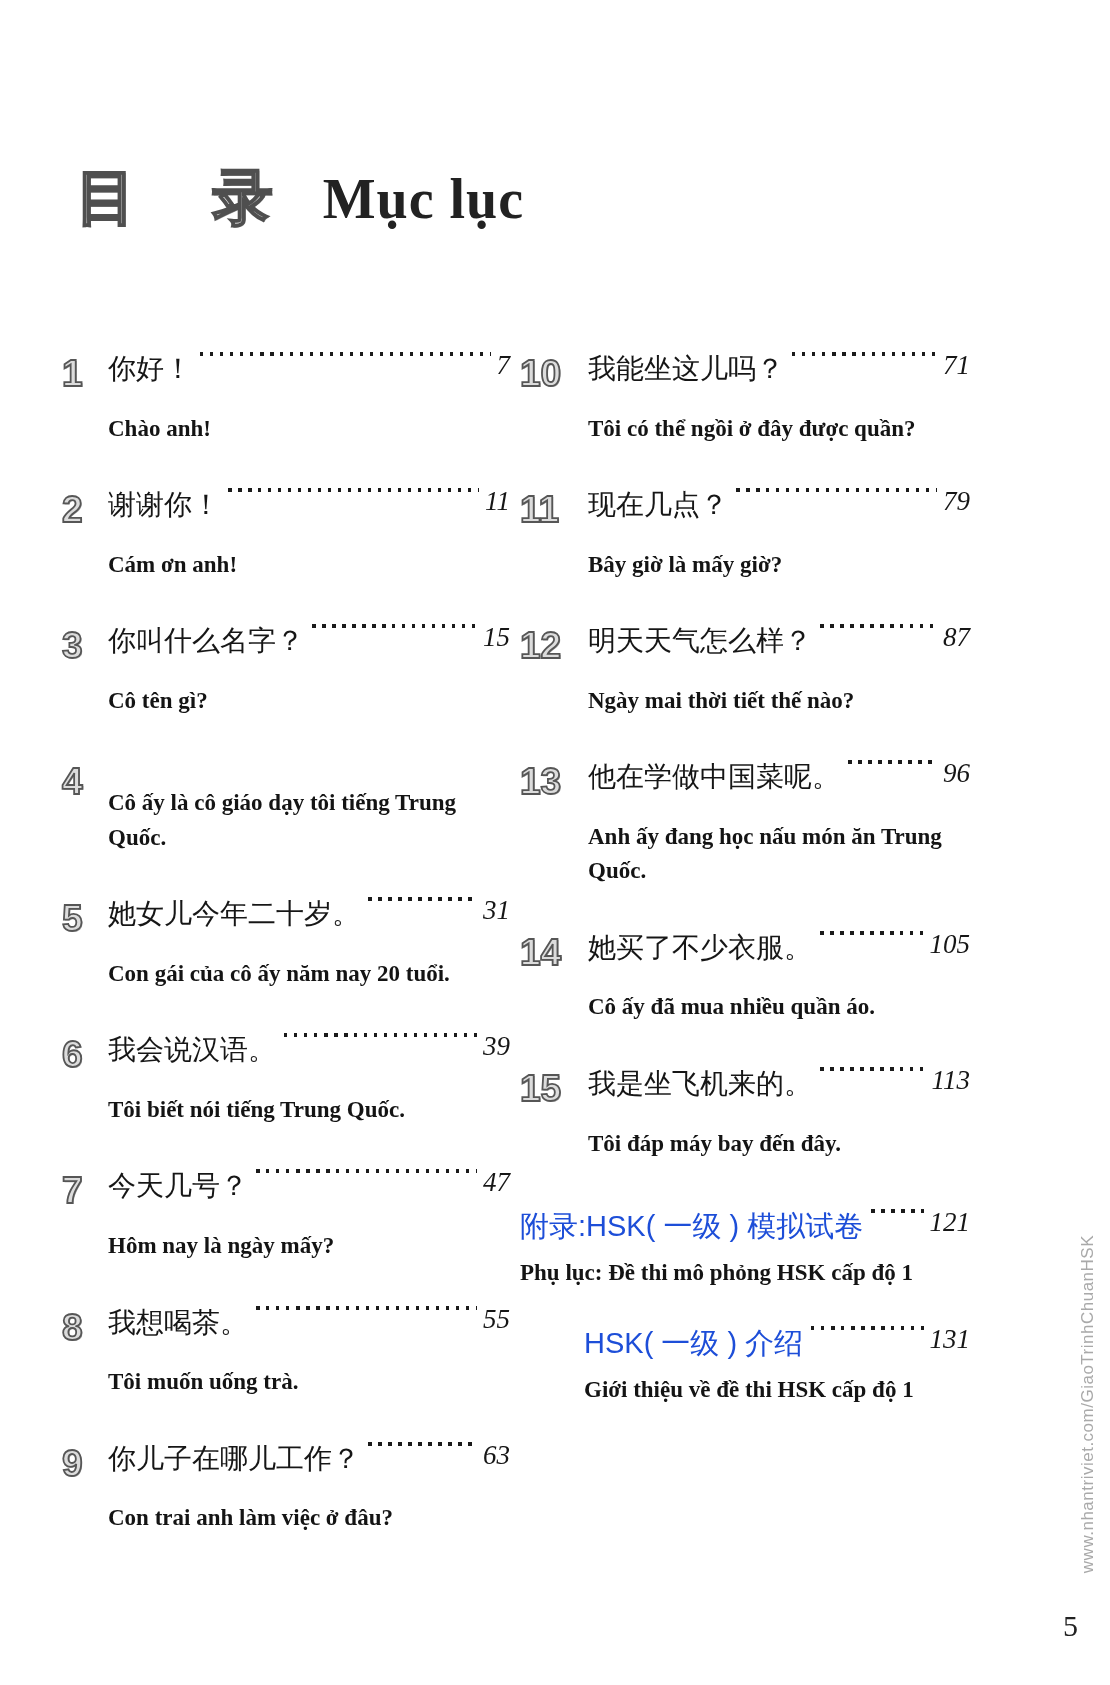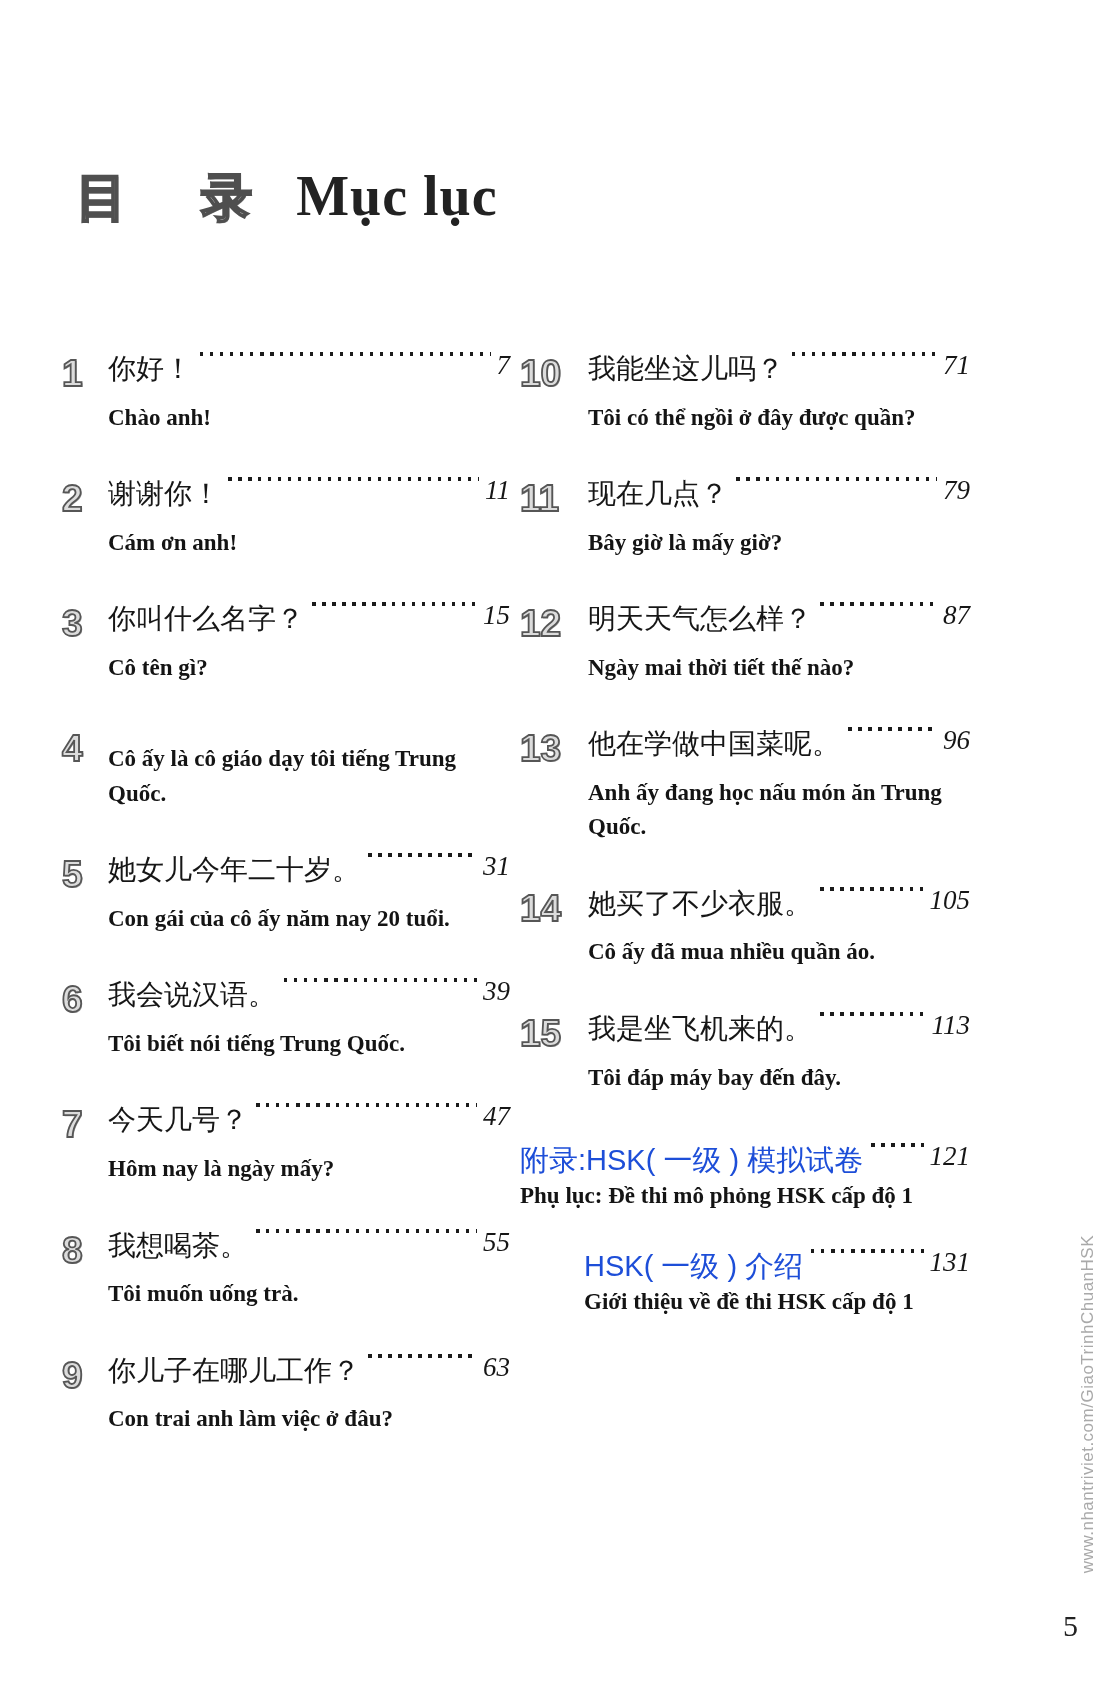--- a/index.html
+++ b/index.html
@@ -11,33 +11,33 @@
     font-family: "Liberation Sans", sans-serif;
     overflow: hidden;
   }
 
   
   .header {
     position: absolute; top: 168px; left: 76px;
     display: flex; align-items: baseline;
   }
   .title-zh {
-    font-size: 51px; line-height: 1;
+    font-size: 60px; line-height: 1;
     font-weight: 700;
     letter-spacing: 30px;
     color: #e9e9e9;
     -webkit-text-stroke: 2px #4f4f4f;
     text-shadow: 1px 1px 0 #9a9a9a;
     font-family: "Liberation Sans", sans-serif;
   }
   .title-vi {
     font-size: 56px; line-height: 1;
     font-family: "Liberation Serif", serif;
     font-weight: 700;
-    margin-left: 14px;
+    margin-left: 20px;
     letter-spacing: 1px;
     color: #222;
   }
 
   
   .columns {
     position: absolute; top: 352px; left: 62px;
     display: flex;
   }
   .col { display: flex; flex-direction: column; }
@@ -69,35 +69,35 @@
     margin: 0 6px 7px 8px;
     background: repeating-linear-gradient(to right, #1b1b1b 0 3.5px, transparent 3.5px 10px);
   }
   .item-page {
     font-family: "Liberation Serif", serif;
     font-style: italic;
     font-size: 27px; line-height: 1;
     color: #161616;
   }
   .subtitle {
-    margin-top: 15px;
+    margin-top: 26px;
     font-family: "Liberation Serif", serif;
     font-weight: 700;
     font-size: 23px;
     line-height: 1.5;
     color: #141414;
   }
 
   
   .appendix { margin-top: 6px; margin-bottom: 0; }
   .appendix .appendix-title {
     font-size: 29px; line-height: 1.2;
     white-space: nowrap; color: #1d4ed8;
   }
-  .appendix .subtitle { margin-top: 1px; }
+  .appendix .subtitle { margin-top: 12px; }
   .appendix.indent { margin-left: 64px; margin-top: 36px; }
 
   
   .watermark {
     position: absolute; right: 12px; bottom: 112px;
     writing-mode: vertical-rl;
     transform: rotate(180deg);
     font-size: 17px;
     letter-spacing: 0.5px;
     color: #a9a9a9;

